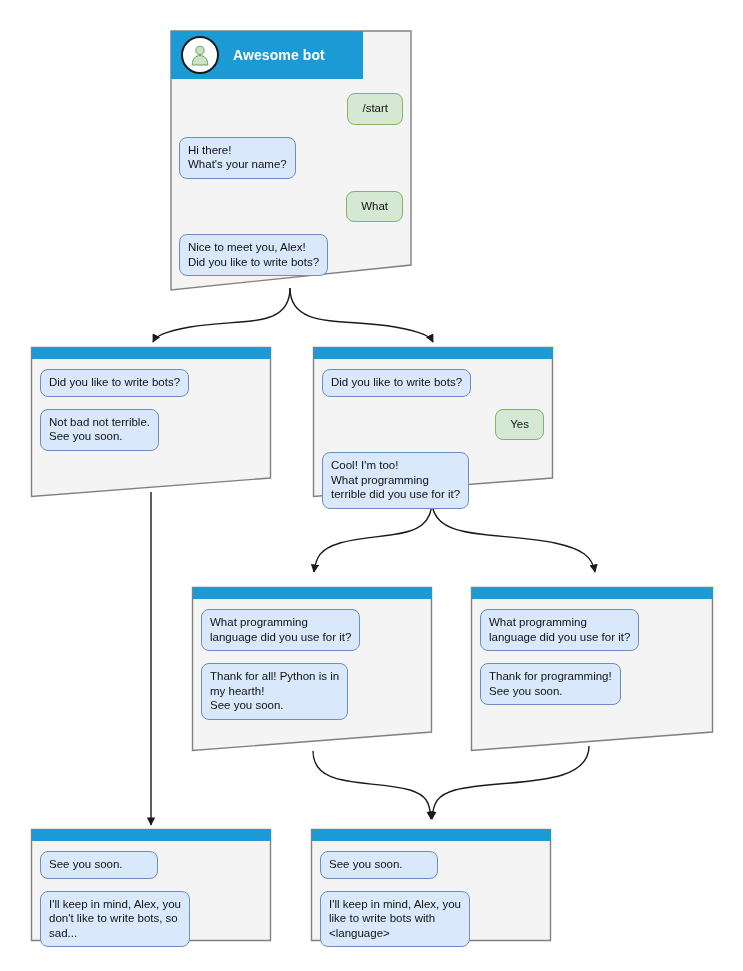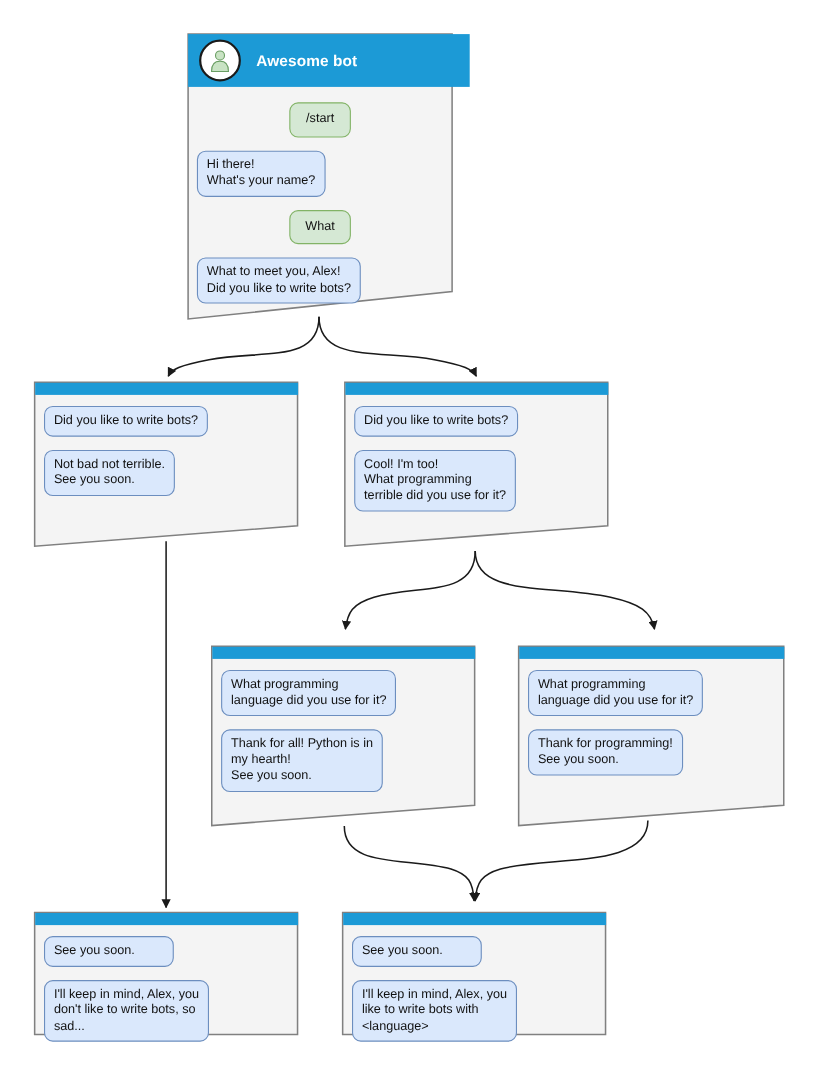--- a/index.html
+++ b/index.html
@@ -92,21 +92,21 @@
     position: absolute;
     left: 0;
     width: 100%;
     box-sizing: border-box;
     padding: 10px 10px 0 10px;
     display: flex;
     flex-direction: column;
   }
   .row { display: flex; width: 100%; margin-bottom: 12px; }
   .row.left  { justify-content: flex-start; }
-  .row.right { justify-content: center; }
+  .row.right { justify-content: flex-end; }
   .bubble {
     border-radius: 8px;
     box-sizing: border-box;
     padding: 5px 8px 6px 8px;
     font-size: 11.5px;
     line-height: 14.5px;
     color: #111111;
     white-space: pre-line;
     max-width: 78%;
   }
@@ -146,21 +146,21 @@
       <path d="M 313 751 C 313 790 370 779 410 790 C 426 795 430 802 431 819" marker-end="url(#arrow)"></path>
       <path d="M 589 746 C 589 790 500 778 455 790 C 438 795 433 802 432 819" marker-end="url(#arrow)"></path>
     </g>
   </svg>
 
   <div class="card" style="left:169px; top:29px; width:244px; height:263px;">
     <svg class="card-shape" viewBox="0 0 244 263" preserveAspectRatio="none">
       <path d="M 2 2 L 242 2 L 242 236 L 2 261 Z" fill="#f4f4f4" stroke="#808080" stroke-width="1.4"></path>
     </svg>
     <div class="card-inner">
-      <div class="titlebar" style="left:2px; top:2px; width:256px;">
+      <div class="titlebar" style="left:2px; top:2px; width:192px;">
         <span class="avatar">
           <svg width="24" height="24" viewBox="0 0 24 24">
             <circle cx="12" cy="7.4" r="4.1" fill="#c9e3c4" stroke="#6a9e63" stroke-width="1"></circle>
             <path d="M 4.3 22 C 4.3 15.6 7.6 12.6 12 12.6 C 16.4 12.6 19.7 15.6 19.7 22 Z" fill="#c9e3c4" stroke="#6a9e63" stroke-width="1"></path>
           </svg>
         </span>
         <span class="bot-title">Awesome bot</span>
       </div>
 
       <div class="chat" style="top:54px;">
@@ -168,21 +168,21 @@
           <div class="bubble user pad">/start</div>
         </div>
         <div class="row left">
           <div class="bubble bot">Hi there!
 What's your name?</div>
         </div>
         <div class="row right">
           <div class="bubble user pad">What</div>
         </div>
         <div class="row left">
-          <div class="bubble bot">What to meet you, Alex!
+          <div class="bubble bot">Nice to meet you, Alex!
 Did you like to write bots?</div>
         </div>
       </div>
     </div>
   </div>
 
   <div class="card" style="left:30px; top:346px; width:242px; height:152px;">
     <svg class="card-shape" viewBox="0 0 242 152" preserveAspectRatio="none">
       <path d="M 1.5 1.5 L 240.5 1.5 L 240.5 132 L 1.5 150.5 Z" fill="#f4f4f4" stroke="#808080" stroke-width="1.4"></path>
     </svg>
@@ -203,20 +203,23 @@
   <div class="card" style="left:312px; top:346px; width:242px; height:152px;">
     <svg class="card-shape" viewBox="0 0 242 152" preserveAspectRatio="none">
       <path d="M 1.5 1.5 L 240.5 1.5 L 240.5 132 L 1.5 150.5 Z" fill="#f4f4f4" stroke="#808080" stroke-width="1.4"></path>
     </svg>
     <div class="card-inner">
       <div class="strip" style="left:1.5px; top:1.5px; width:239px;"></div>
       <div class="chat" style="top:13px;">
         <div class="row left">
           <div class="bubble bot wide">Did you like to write bots?</div>
         </div>
+        <div class="row right">
+          <div class="bubble user pad">Yes</div>
+        </div>
         <div class="row left">
           <div class="bubble bot">Cool! I'm too!
 What programming
 terrible did you use for it?</div>
         </div>
       </div>
     </div>
   </div>
 
   <div class="card" style="left:191px; top:586px; width:242px; height:166px;">

